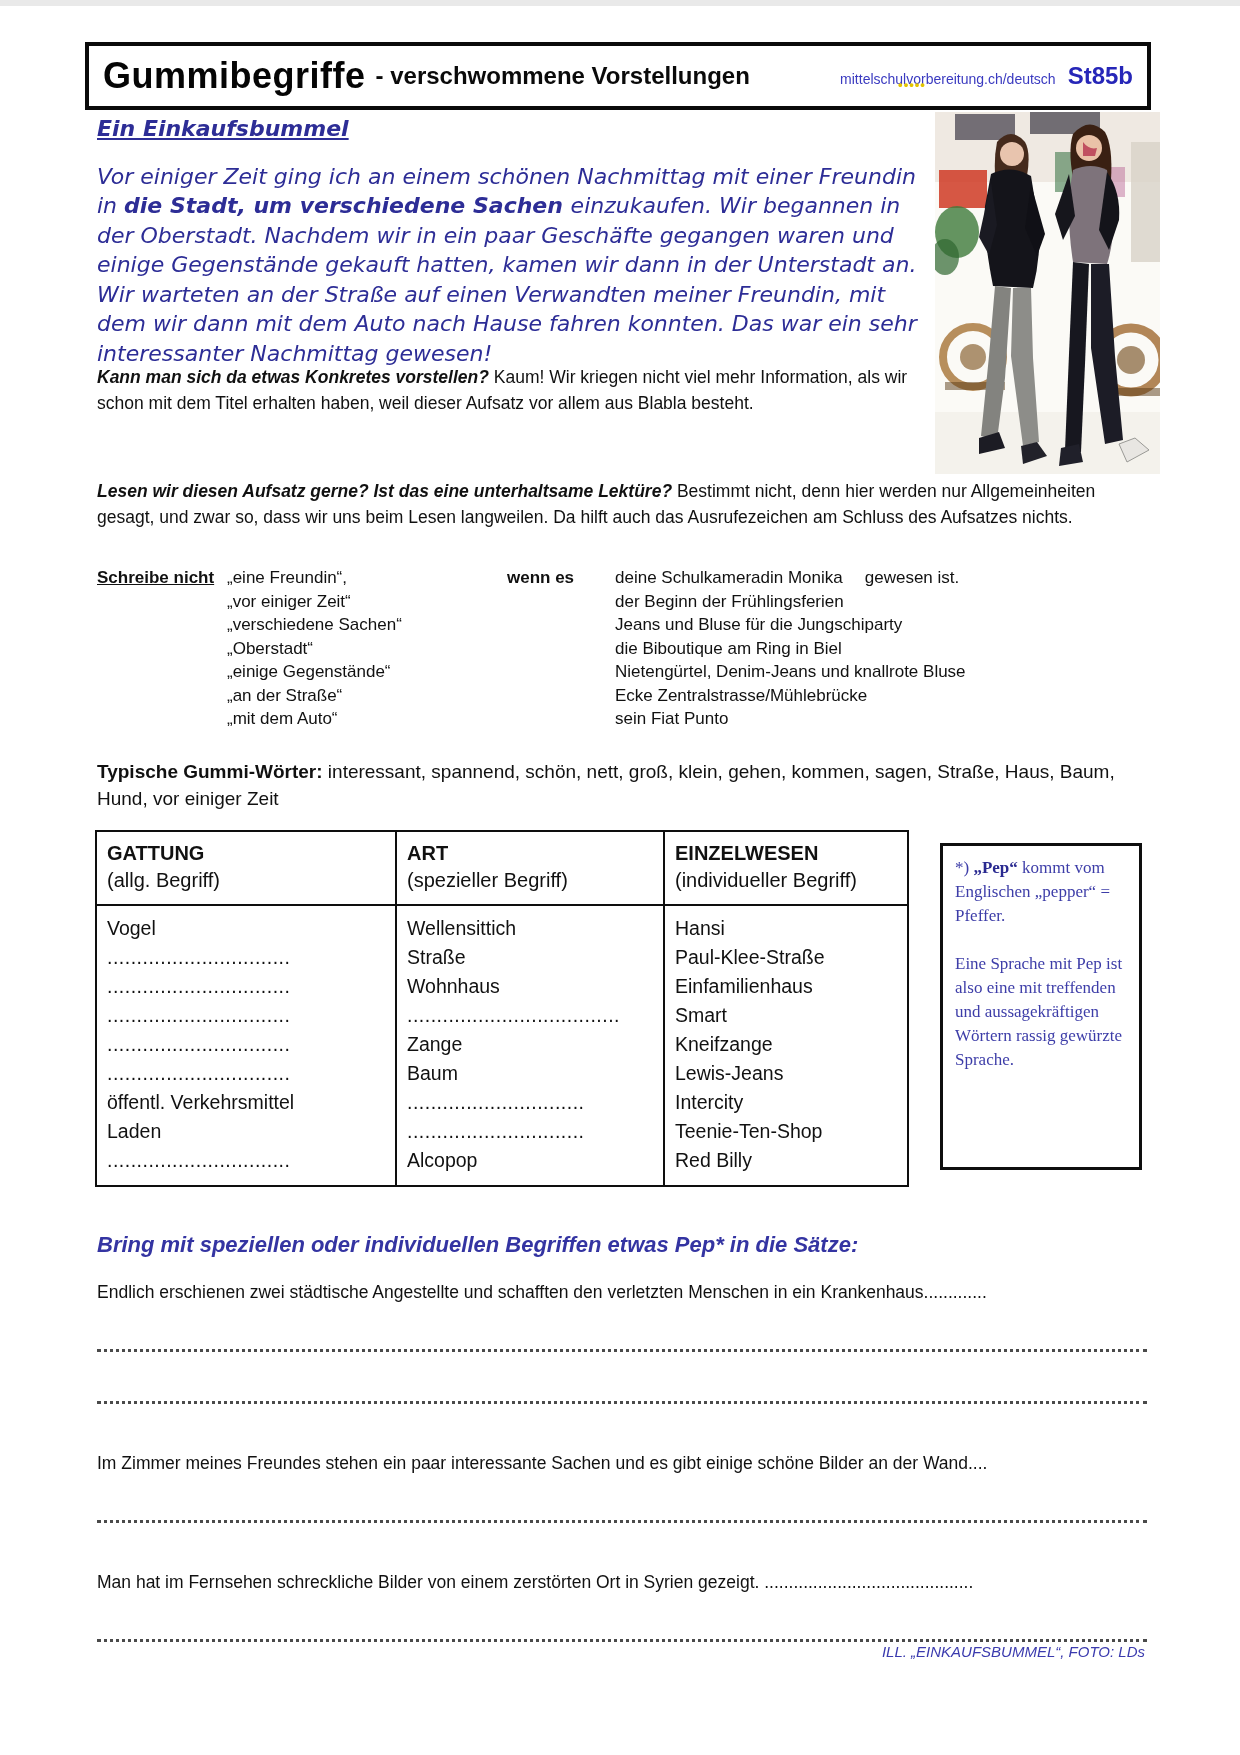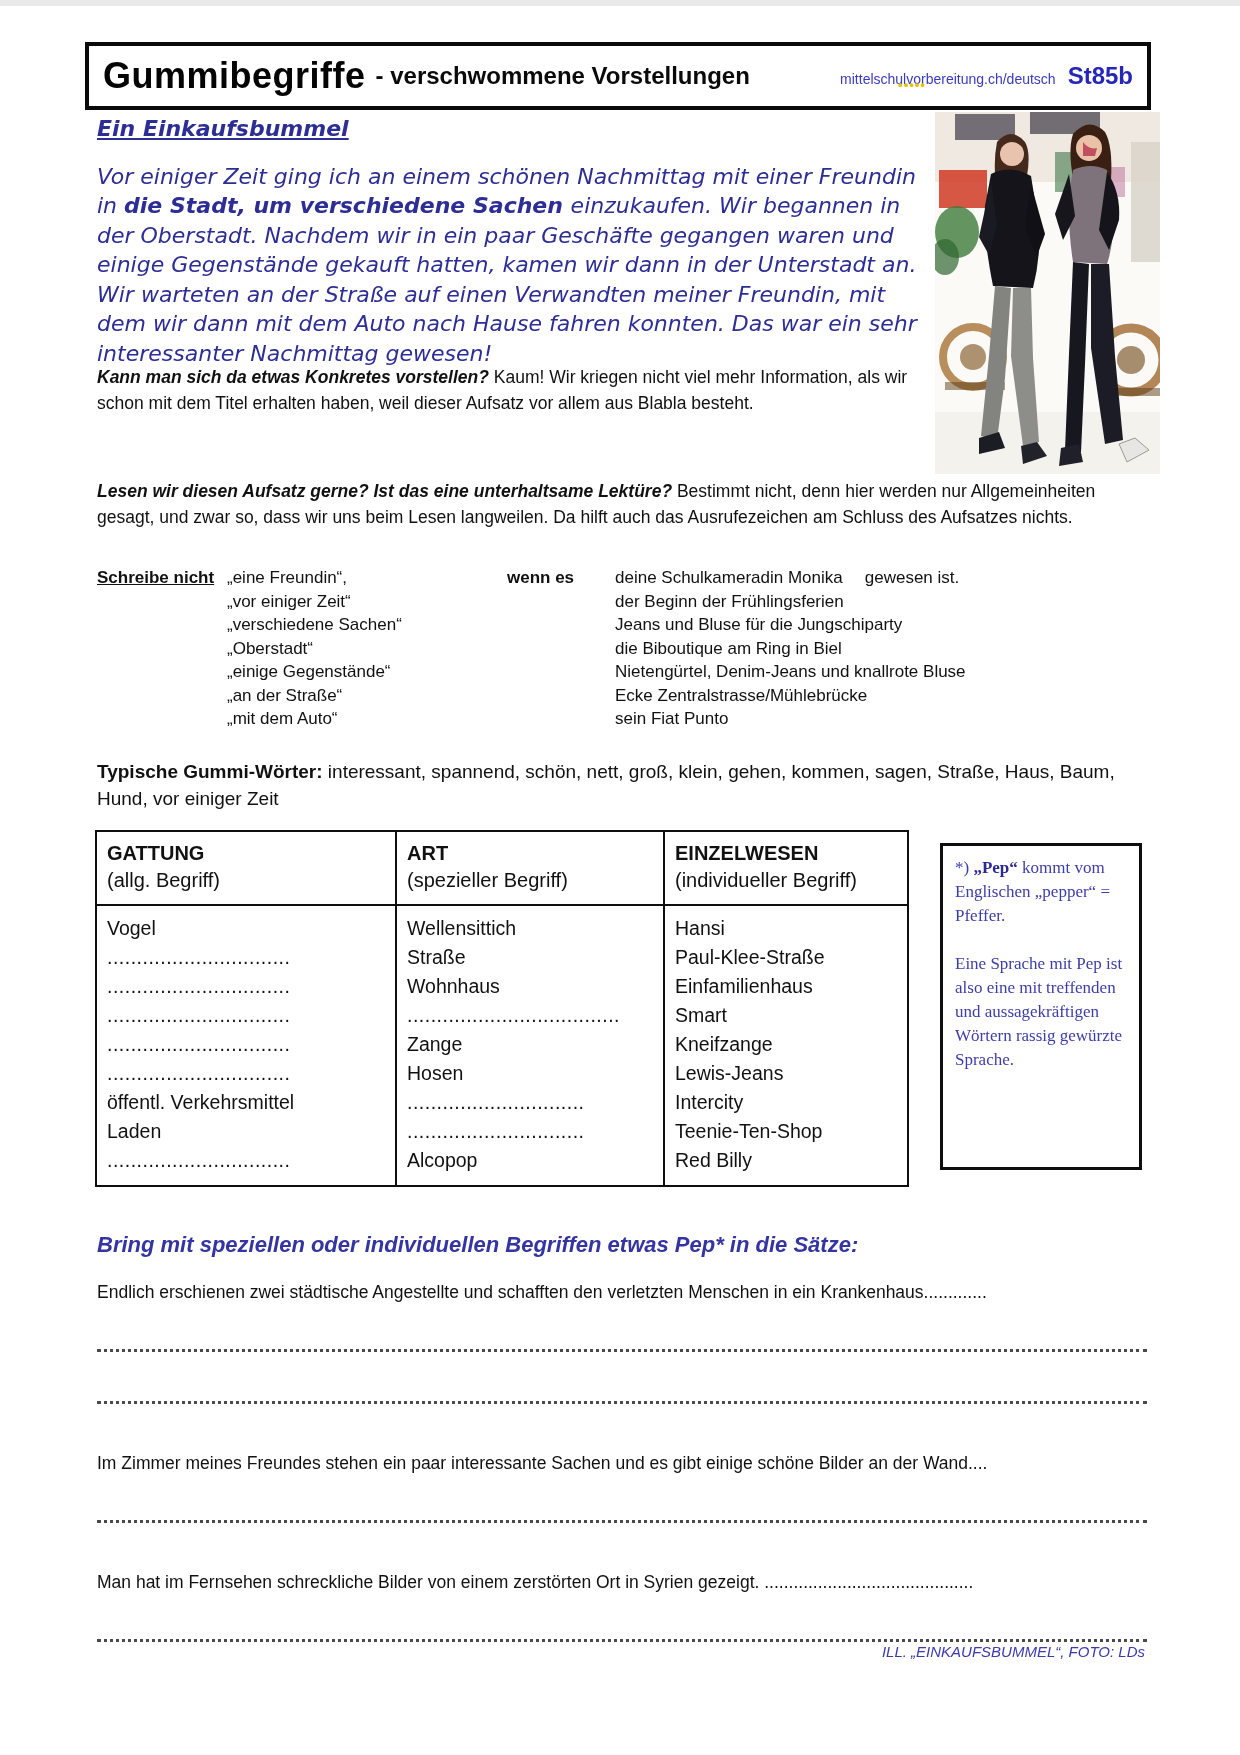--- a/index.html
+++ b/index.html
@@ -251,21 +251,21 @@
       <td class="dots">....................................</td>
       <td>Smart</td>
     </tr>
     <tr>
       <td class="dots">...............................</td>
       <td>Zange</td>
       <td>Kneifzange</td>
     </tr>
     <tr>
       <td class="dots">...............................</td>
-      <td>Hosen</td>
+      <td>Baum</td>
       <td>Lewis-Jeans</td>
     </tr>
     <tr>
       <td>öffentl. Verkehrsmittel</td>
       <td class="dots">..............................</td>
       <td>Intercity</td>
     </tr>
     <tr>
       <td>Laden</td>
       <td class="dots">..............................</td>

